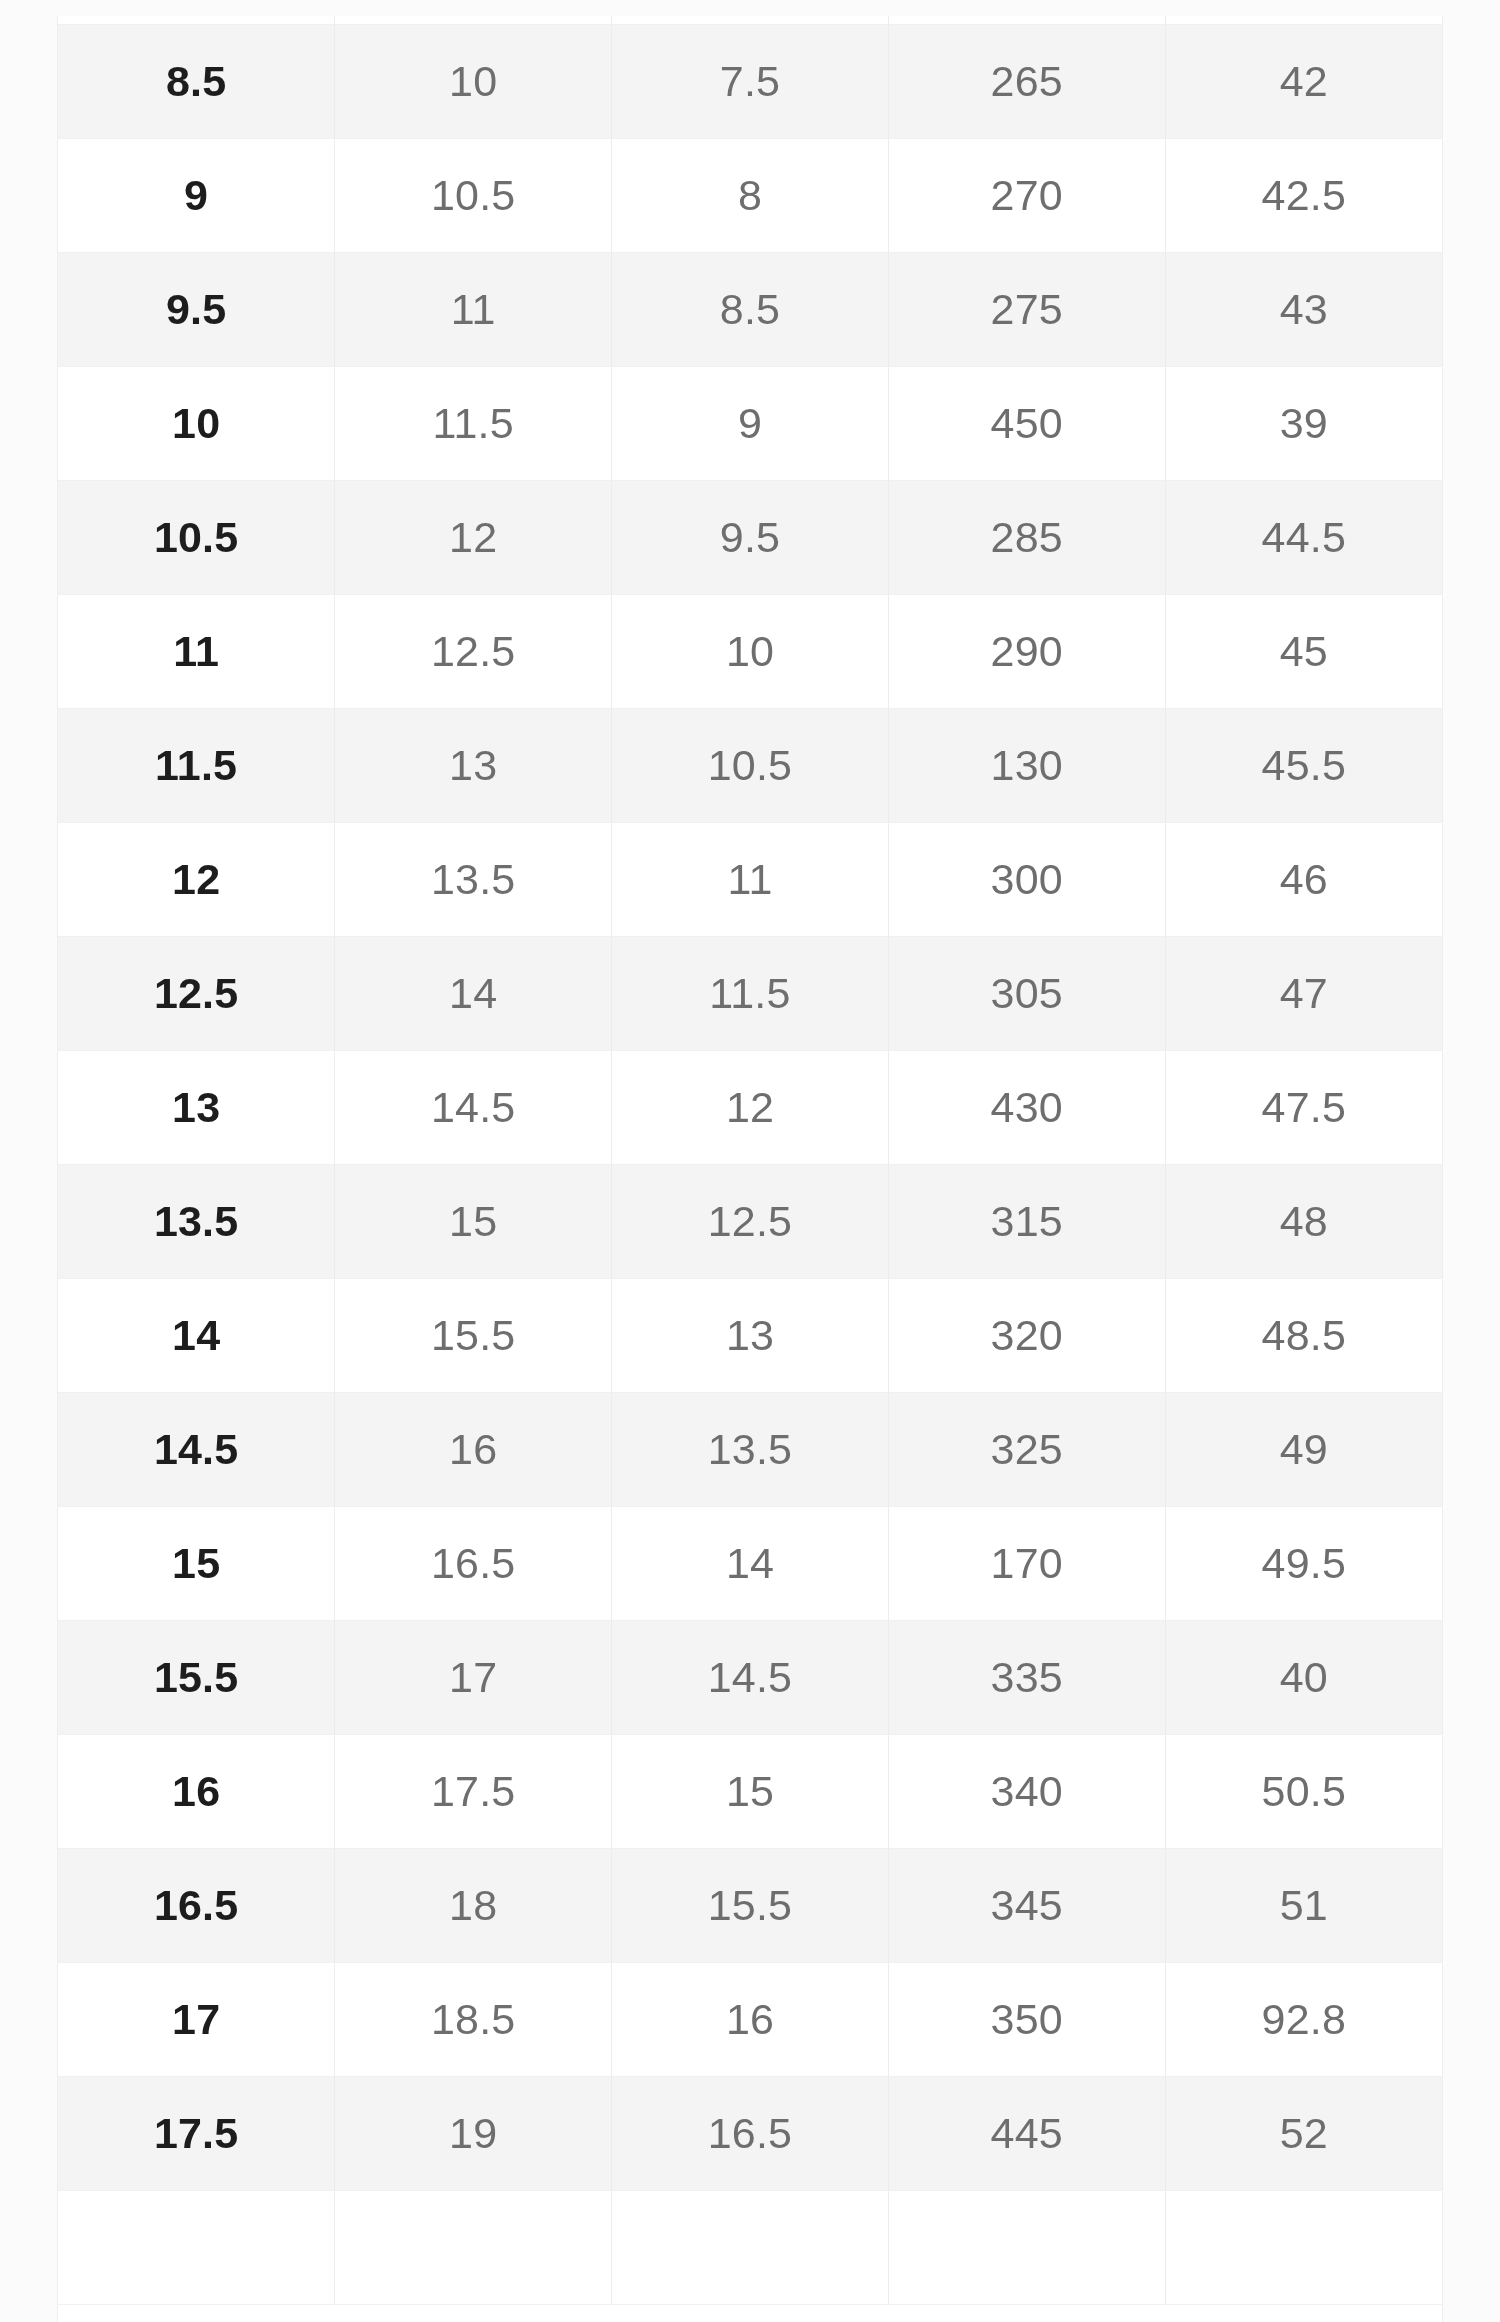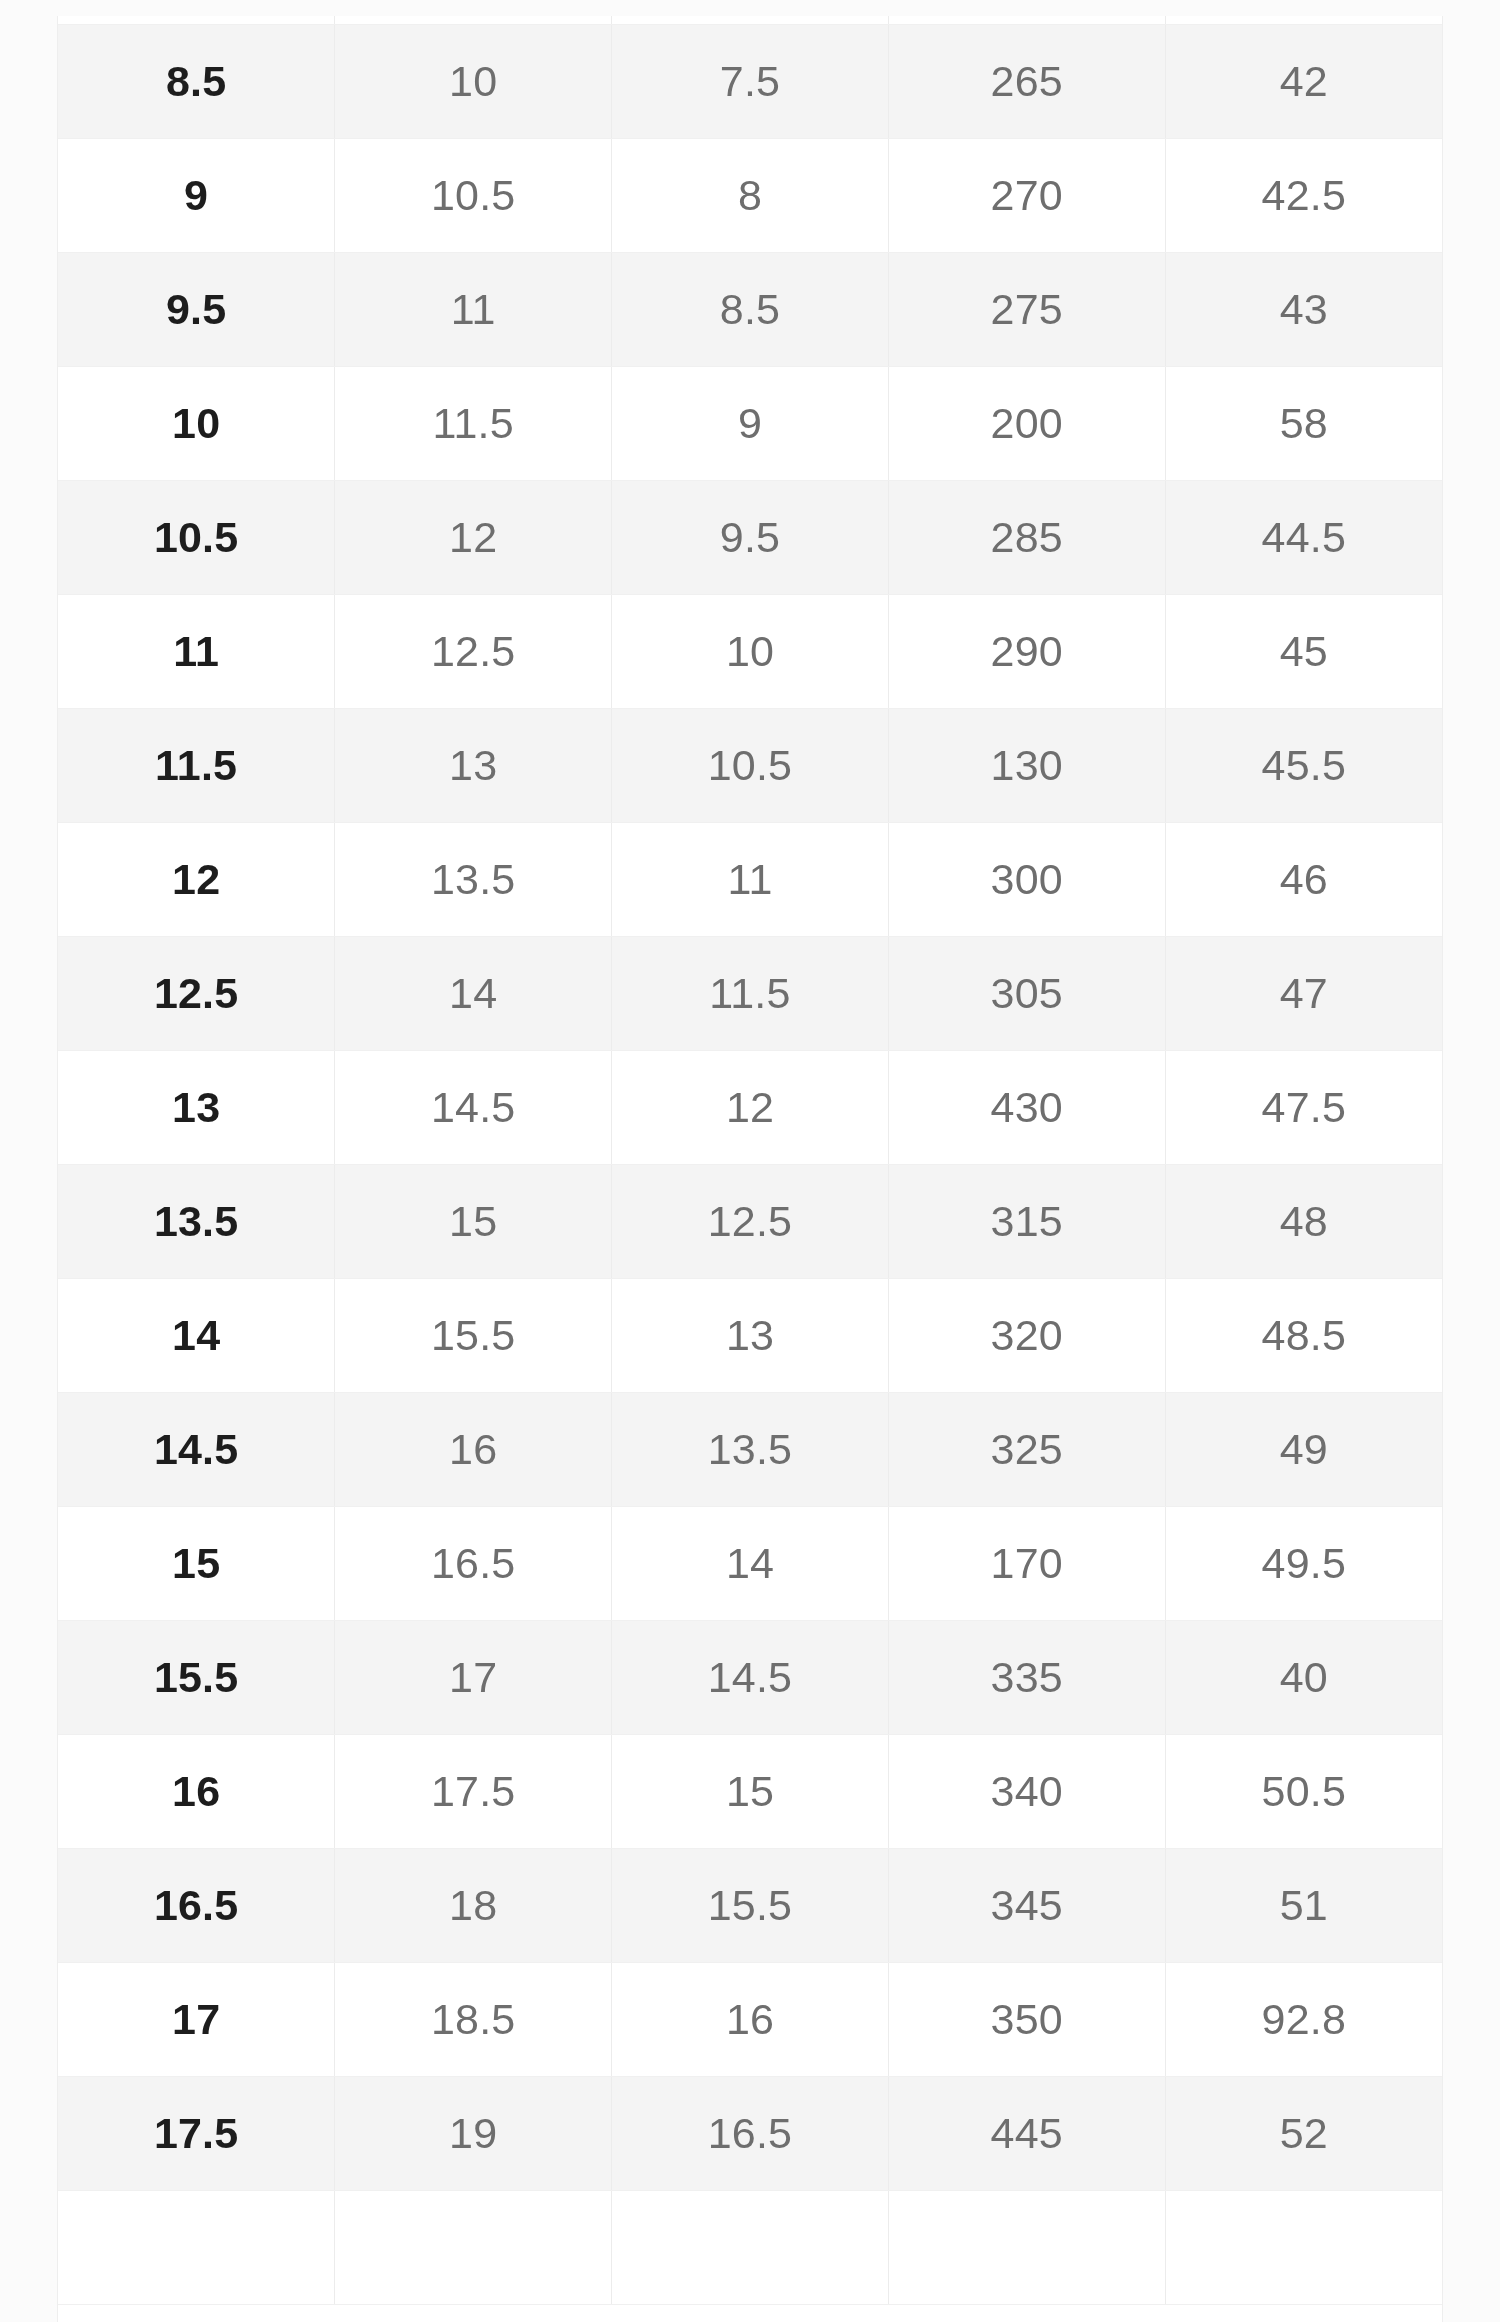--- a/index.html
+++ b/index.html
@@ -128,22 +128,22 @@
             <td class="col-primary">9.5</td>
             <td>11</td>
             <td>8.5</td>
             <td>275</td>
             <td>43</td>
           </tr>
           <tr class="row-even">
             <td class="col-primary">10</td>
             <td>11.5</td>
             <td>9</td>
-            <td>200</td>
-            <td>58</td>
+            <td>450</td>
+            <td>39</td>
           </tr>
           <tr class="row-odd">
             <td class="col-primary">10.5</td>
             <td>12</td>
             <td>9.5</td>
             <td>285</td>
             <td>44.5</td>
           </tr>
           <tr class="row-even">
             <td class="col-primary">11</td>

